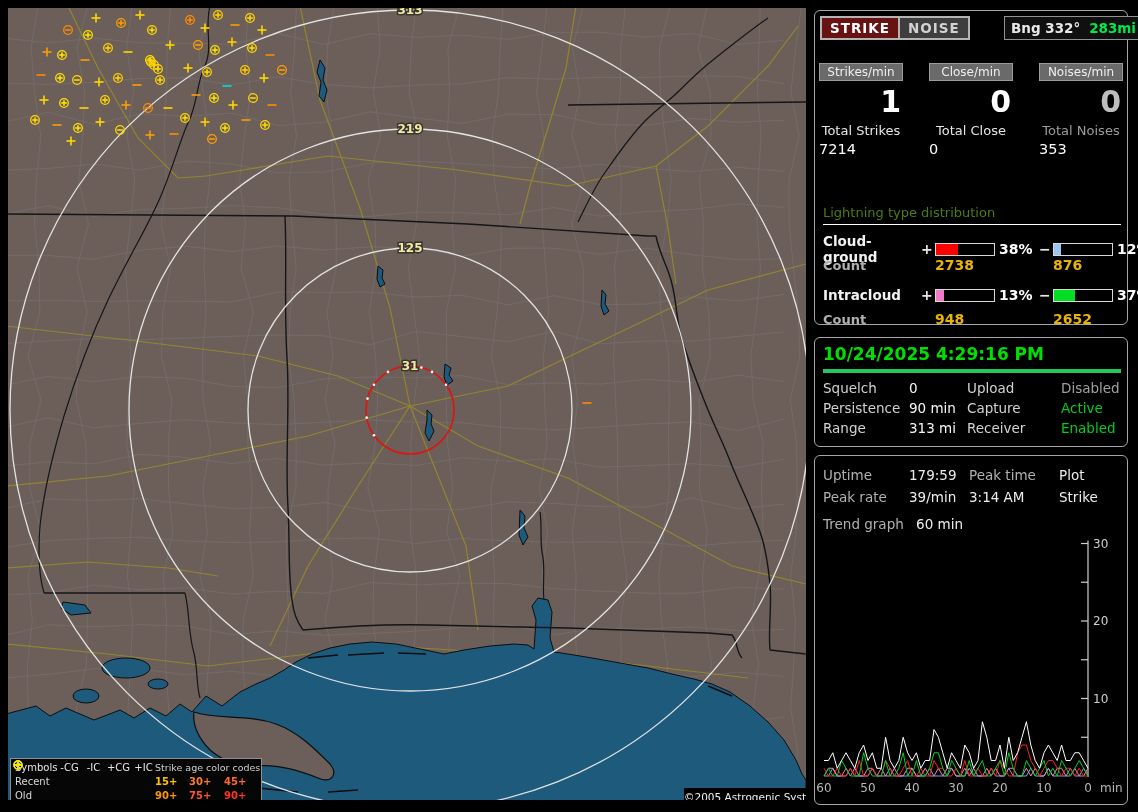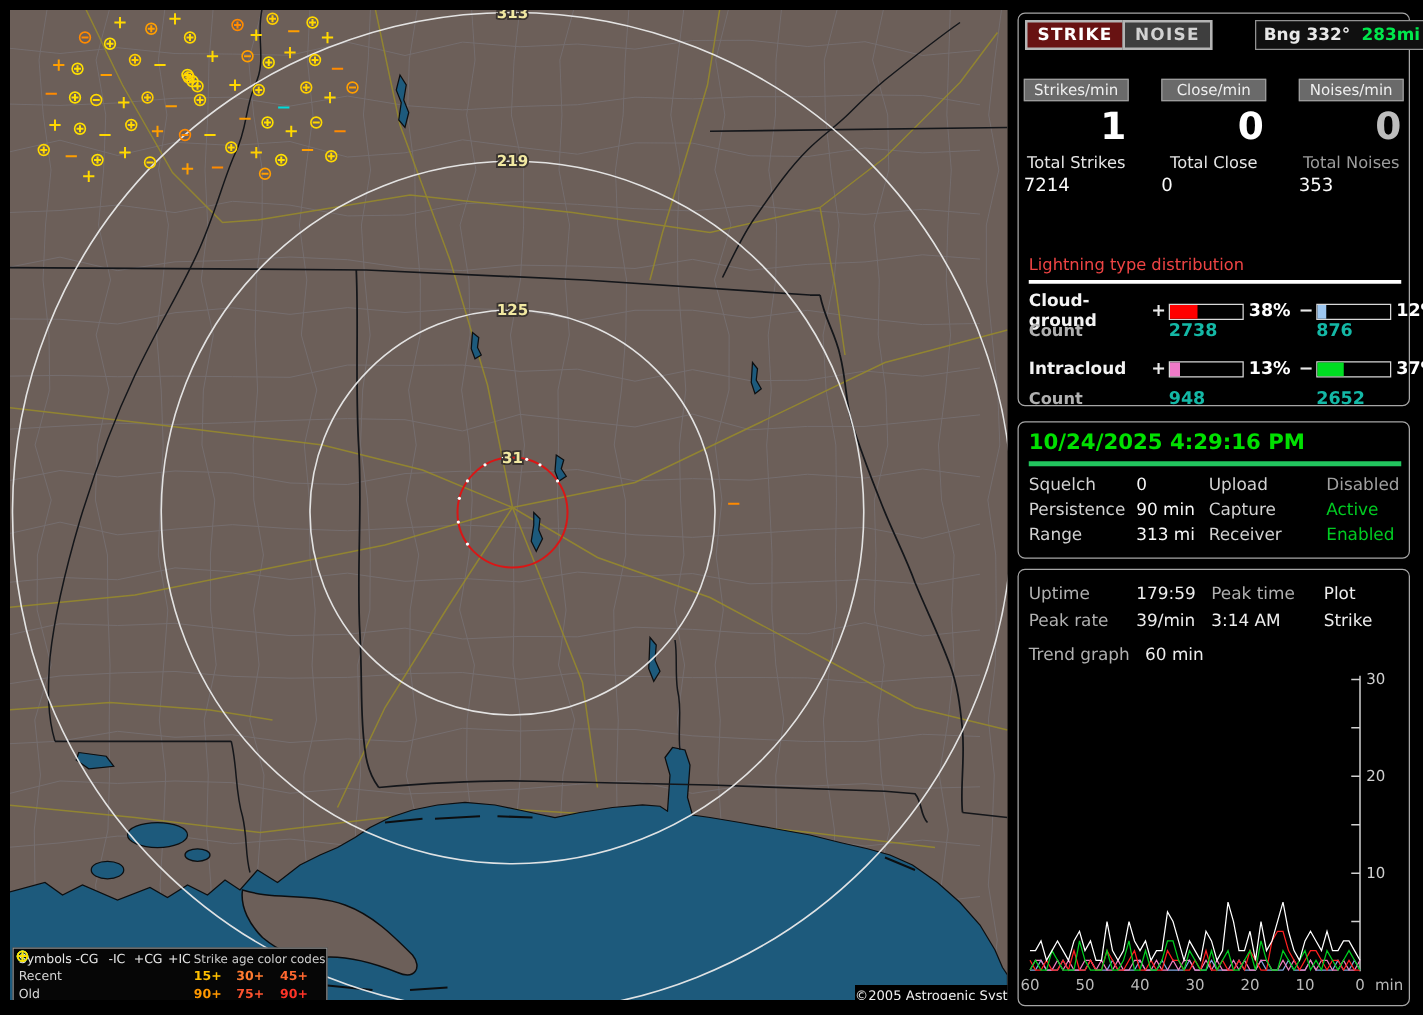--- a/index.html
+++ b/index.html
@@ -35,33 +35,33 @@
     background:#101010;display:flex;align-items:center;justify-content:space-between;
     padding:0 6px;font-weight:bold;font-size:13.5px;}
   #bng .mi{color:#00e84c;}
   #counter-cols{position:absolute;left:4px;top:52px;width:306px;display:grid;
     grid-template-columns:84px 84px 84px;column-gap:26px;}
   .metric-btn{background:#6a6a6a;border:1px solid #9c9c9c;color:#efefef;font-size:12px;
     text-align:center;padding:1px 0;}
   .rate{font-size:30px;font-weight:bold;text-align:right;padding-right:2px;height:40px;line-height:42px;}
   .tlabel{font-size:13px;text-align:center;white-space:nowrap;margin-top:2px;}
   .tvalue{font-size:14.5px;text-align:left;padding-right:2px;margin-top:3px;color:#fafafa;}
-  #dist-title{position:absolute;left:8px;top:194px;width:298px;color:#ef4444;font-size:13px;
-    border-bottom:3px solid #ffffff;padding-bottom:4px;}
+  #dist-title{position:absolute;left:8px;top:194px;width:298px;color:#4d7c0f;font-size:13px;
+    border-bottom:1px solid #ffffff;padding-bottom:4px;}
   .dist-row{position:absolute;left:8px;width:300px;display:grid;
     grid-template-columns:98px 14px 60px 44px 14px 60px auto;align-items:center;}
   .count-row{position:absolute;left:8px;width:300px;display:grid;
     grid-template-columns:112px 118px auto;align-items:center;}
   .dname{font-weight:bold;font-size:13.5px;color:#f2f2f2;}
   .sign{font-weight:bold;font-size:14px;color:#e8e8e8;}
   .dbar{display:inline-block;width:58px;height:11px;border:1px solid #d8d8d8;background:#000;}
   .dfill{display:block;height:100%;}
   .dpct{font-weight:bold;font-size:14px;color:#fff;padding-left:4px;}
   .dcount-label{font-weight:bold;font-size:13px;color:#b0b0b0;}
-  .dcount{font-weight:bold;font-size:14px;color:#14b8a6;}
+  .dcount{font-weight:bold;font-size:14px;color:#eab308;}
   
   #datetime{position:absolute;left:8px;top:6px;width:298px;color:#00e000;font-weight:bold;
     font-size:17px;border-bottom:4px solid #22c55e;padding-bottom:5px;white-space:nowrap;}
   #status-grid{position:absolute;left:8px;top:40px;width:300px;display:grid;
     grid-template-columns:86px 58px 94px auto;grid-auto-rows:20px;font-size:13.5px;align-items:center;}
   .slabel{color:#d2d2d2;} .sval{color:#f7f7f7;}
   
   #stats-grid{position:absolute;left:8px;top:8px;width:300px;display:grid;
     grid-template-columns:86px 60px 90px auto;grid-auto-rows:22px;font-size:13.5px;align-items:center;}
   .glabel{color:#b0b0b0;} .gval{color:#ededed;}

